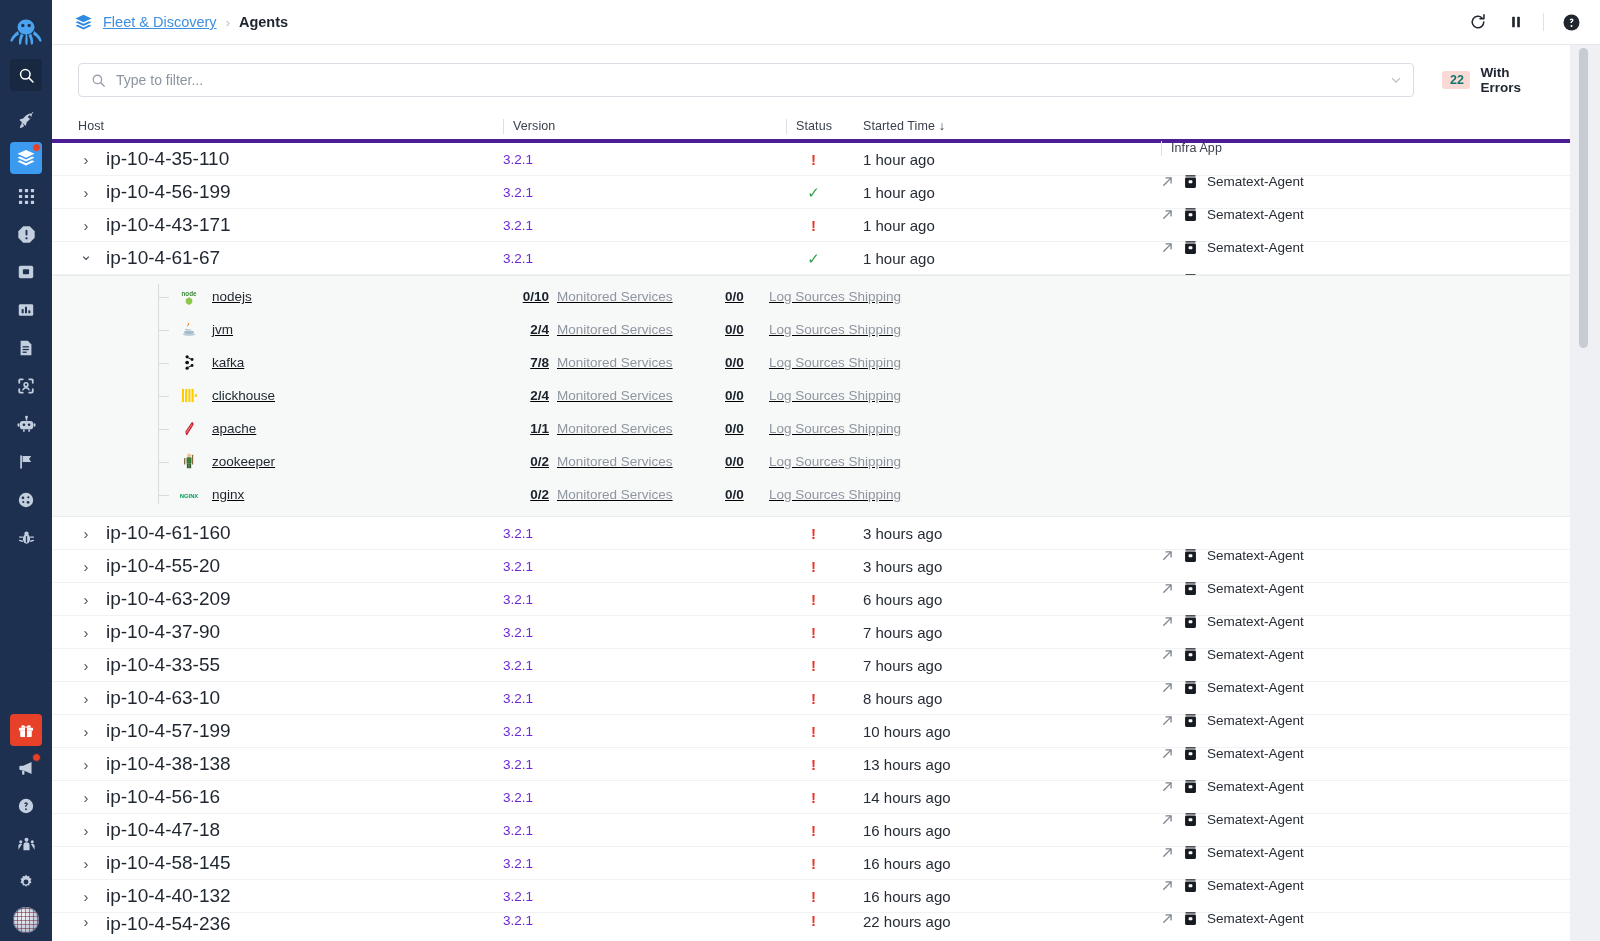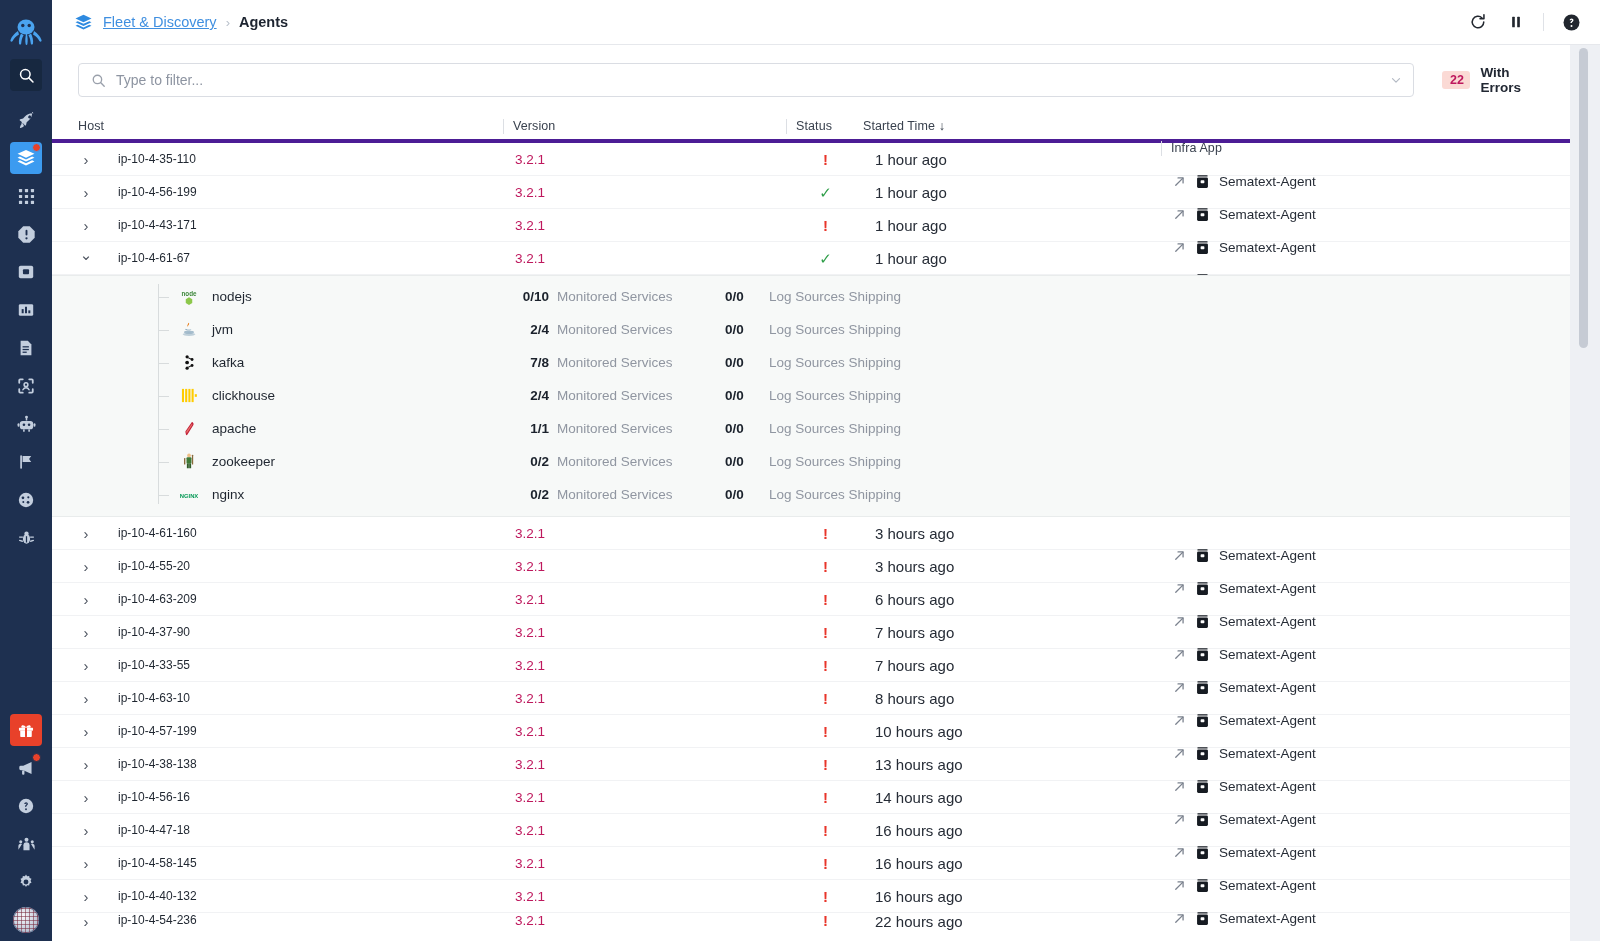--- a/index.html
+++ b/index.html
@@ -97,21 +97,21 @@
   .search-wrap .mag { color: #9aa0ab; margin-right: 10px; display:flex; }
   .search-wrap input {
     flex: 1 1 auto; border: none; outline: none; font-size: 14px;
     color: #b91c1c; font-family: "Liberation Sans", sans-serif;
     background: transparent;
   }
   .search-wrap input::placeholder { color: #8d94a1; }
   .search-wrap .caret { color: #b4bac4; display:flex; }
   .errors-chip { display: flex; align-items: center; margin-left: 28px; }
   .errors-count {
-    background: #fbdad5; color: #be185d; font-weight: 700; font-size: 12.5px;
+    background: #fbdad5; color: #0f766e; font-weight: 700; font-size: 12.5px;
     padding: 2px 8px; border-radius: 3px; min-width: 28px; text-align: center;
   }
   .errors-label { margin-left: 10px; font-size: 13.5px; font-weight: 700; color: #222833; }
 
   
   #table { position: relative; }
   .thead {
     display: flex; align-items: center; height: 30px;
     padding-left: 26px; border-bottom: 4px solid #4c1d95;
     font-size: 12.5px; color: #3a4椒; 
@@ -129,38 +129,39 @@
     display: flex; align-items: center; height: 33px;
     padding-left: 26px;
     font-size: 13.5px; color: #262c36;
     border-bottom: 1px solid #f1f2f4;
   }
   .chev {
     width: 16px; flex: 0 0 16px; color: #4c5costs;
     color: #4b525e; display: flex; align-items: center; justify-content: center;
     margin-right: 12px;
   }
-  .host-name { font-size: 12px; color: #1f2630; margin-left: 12px; }
-  .ver { font-size: 13.5px; color: #be185d; }
+  .host-name { font-size: 19px; color: #1f2630; }
+  .ver { font-size: 13.5px; color: #6d28d9; }
   .status-cell { display: flex; align-items: center; justify-content: center; width: 55px; flex: 0 0 55px; }
   .bang { color: #e8352a; font-weight: 700; font-size: 15px; line-height: 1; }
   .check { color: #2f9e49; font-size: 15px; line-height: 1; }
   .time { font-size: 15px; color: #262c36; }
   .infra { display: flex; align-items: center; gap: 9px; }
   .infra .ext { color: #7b828e; display:flex; }
   .infra .box { color: #161b22; display:flex; }
   .infra .nm { font-size: 13.5px; color: #262c36; }
 
   
   .expanded {
     background: #f7f9f8;
     border-top: 1px solid #e9ecec;
     border-bottom: 1px solid #e9ecec;
     position: relative;
     padding: 4px 0 5px 0;
+    text-decoration: underline;
   }
   .expanded .tree-line {
     position: absolute; left: 106px; top: 8px; bottom: 12px; width: 1px;
     background: #d8dcdd;
   }
   .subrow {
     display: flex; align-items: center; height: 33px;
     padding-left: 26px; font-size: 13.5px; position: relative;
   }
   .sub-branch {

